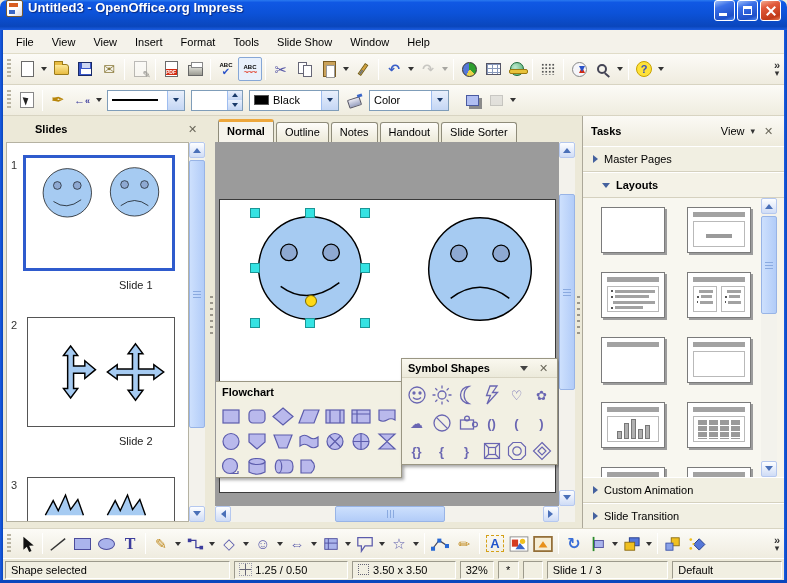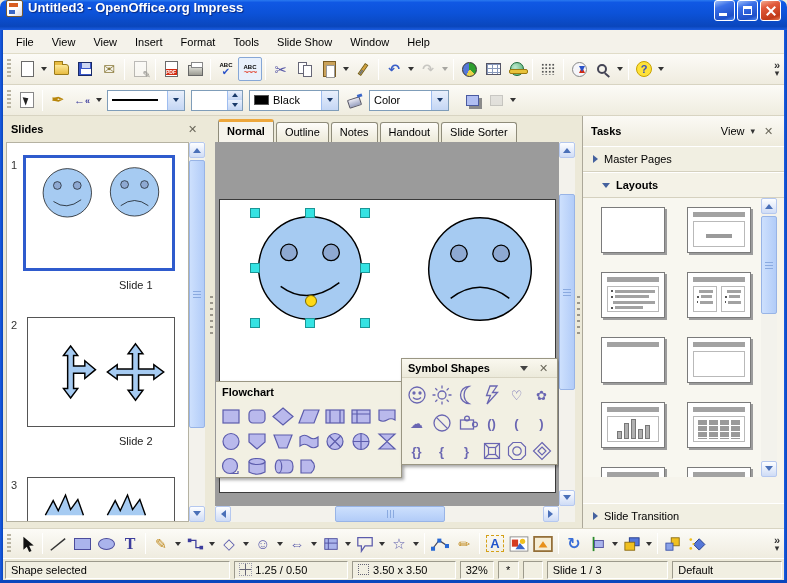--- a/index.html
+++ b/index.html
@@ -92,21 +92,21 @@
   .spin .ud { width:15px; display:flex; flex-direction:column; border-left:1px solid #9ebdf0; }
   .spin .ud span { flex:1; background:linear-gradient(#e9f0fc,#c4d6f4); display:flex; align-items:center; justify-content:center; }
   .spin .ud i { width:0; height:0; border-left:3px solid transparent; border-right:3px solid transparent; }
   .spin .up i { border-bottom:4px solid #1a3a6a; }
   .spin .dn i { border-top:4px solid #1a3a6a; }
 
   
   #main { position:absolute; left:3px; top:116px; width:781px; height:412px; background:#ece9d8; }
 
   
-  #slides-panel { position:absolute; left:0; top:0; width:205px; height:412px; }
+  #slides-panel { position:absolute; left:0; top:0; width:205px; height:412px;padding-left:24px; }
   .panel-head { height:26px; display:flex; align-items:center; padding:0 8px; font-weight:bold; }
   .xbtn { margin-left:auto; color:#6a675a; font-weight:bold; font-size:11px; width:15px; text-align:center; }
   #slides-body { position:absolute; left:3px; top:26px; width:183px; height:380px; background:#fff; border:1px solid #b5b2a2; overflow:hidden; }
   .thumbwrap { position:absolute; background:#fff; border:1px solid #555; }
   .thumbwrap.sel { border:3px solid #2f5bcd; }
   .slide-num { position:absolute; color:#333; }
   .slide-label { position:absolute; color:#222; }
 
   
   .sb { position:absolute; background:#f3f2ec; }
@@ -809,20 +809,24 @@
           <i></i>
         </div>
       <div class="sb-thumb" style="left:0;top:18px;width:16px;height:98px">
           <span class="sb-grip"></span>
         </div>
       <div class="sb-btn dn" style="left:0;top:263px">
           <i></i>
         </div>
     </div>
 
+    <div class="section-bar" style="position:absolute;left:0;right:0;top:361px">
+      <span class="tri-r"></span>
+      <span>Custom Animation</span>
+    </div>
     <div class="section-bar" style="position:absolute;left:0;right:0;top:387px">
       <span class="tri-r"></span>
       <span>Slide Transition</span>
     </div>
   </div>
 </div>
 
 <div id="drawbar">
   <div class="grip"></div>
   <div class="tbtn">

